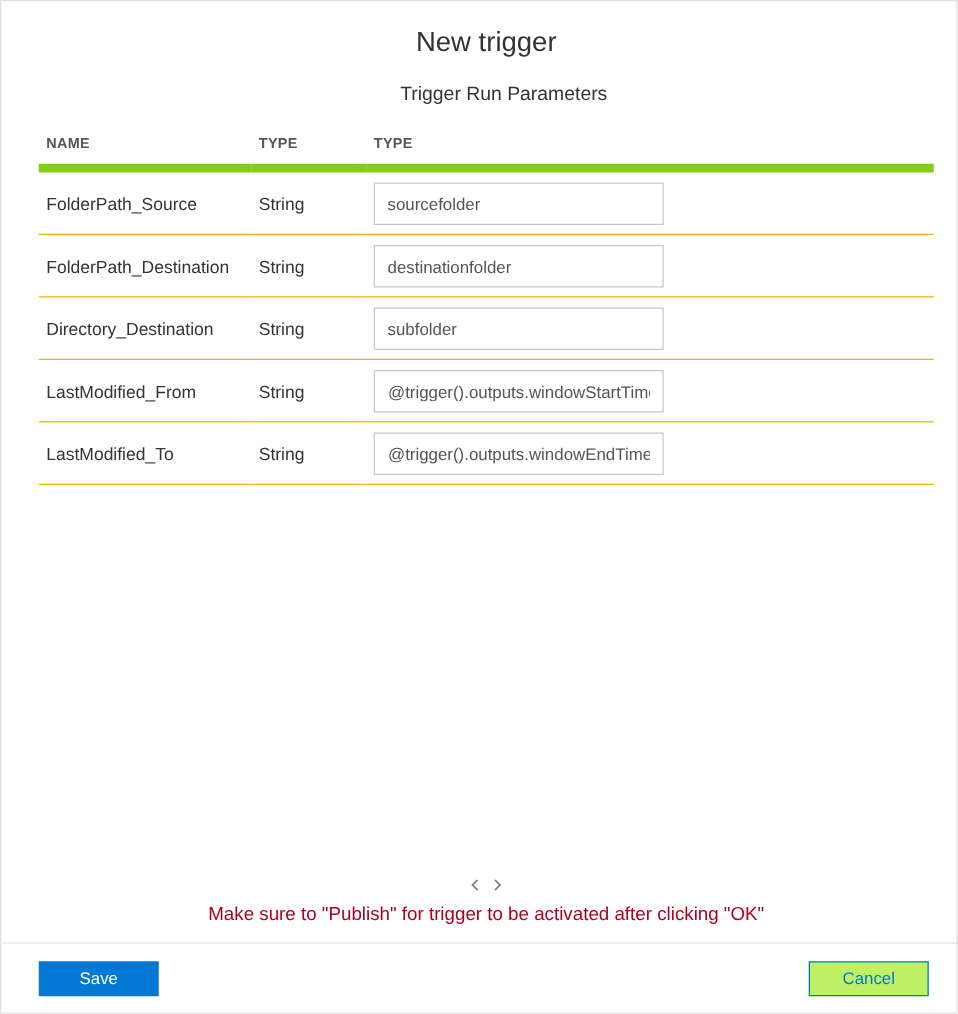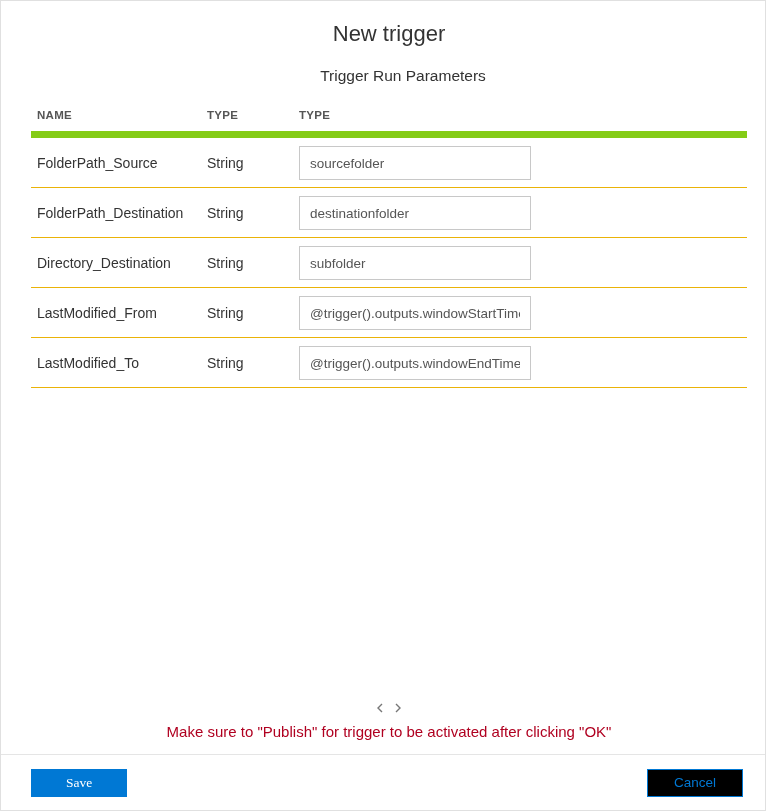--- a/index.html
+++ b/index.html
@@ -107,24 +107,23 @@
       height: 28px;
       min-width: 96px;
       font-family: inherit;
       font-size: 13.5px;
       cursor: pointer;
       border: none;
     }
     .btn-primary {
       background: #0078d4;
       color: #fff;
-      font-family: Liberation Serif, serif;
     }
     .btn-secondary {
-      background: #000000;
+      background: #bef264;
       color: #0078d4;
       border: 1px solid #0078d4;
     }
   </style>
 </head>
 <body>
 
 <div class="main-area">
   <h1 class="page-title">New trigger</h1>
   <div class="section-title">Trigger Run Parameters</div>

